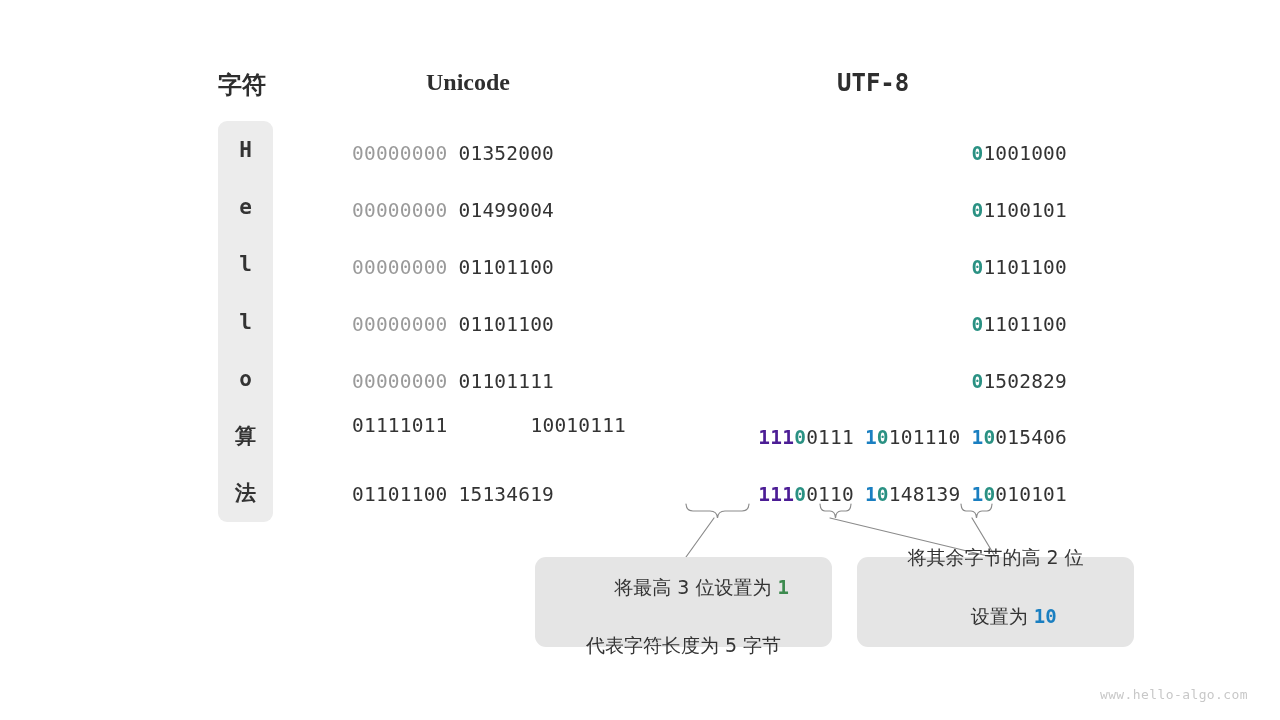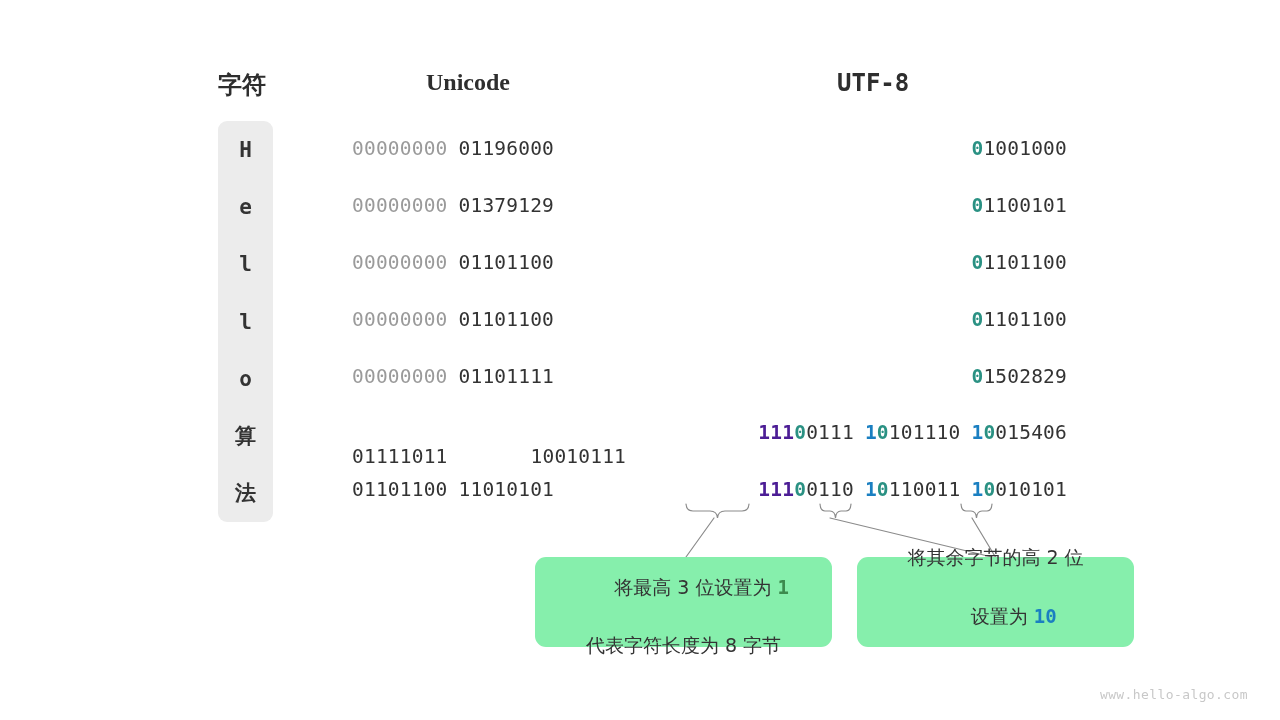--- a/index.html
+++ b/index.html
@@ -55,41 +55,41 @@
     font-weight: bold;
     font-size: 21px;
     color: #333333;
   }
 
   
   .bin-row {
     position: absolute;
     height: 28px;
     display: flex;
-    align-items: flex-start;
+    align-items: flex-end;
     font-family: "DejaVu Sans Mono", monospace;
     font-size: 19.5px;
     letter-spacing: 0.2px;
     white-space: pre;
     color: #333333;
   }
   .unicode-row { left: 352px; }
   .utf8-row    { right: 213px; justify-content: flex-end; }
 
   .b-dim   { color: #9a9a9a; }
   .b-dark  { color: #333333; }
   .b-green { color: #4c1d95; font-weight: bold; }
   .b-teal  { color: #2a9183; font-weight: bold; }
   .b-blue  { color: #1a7fc1; font-weight: bold; }
   .gap     { display: inline-block; width: 11px; }
 
   
   .callout {
     position: absolute;
-    background: #86efac;
+    background: #e5e5e5;
     border-radius: 11px;
     display: flex;
     flex-direction: column;
     align-items: center;
     justify-content: center;
     font-family: "DejaVu Sans", sans-serif;
     font-size: 19px;
     color: #333333;
     line-height: 1.55;
     text-align: center;
@@ -144,34 +144,34 @@
       <div class="char-cell" style="top: 0px;">H</div>
       <div class="char-cell" style="top: 57.3px;">e</div>
       <div class="char-cell" style="top: 114.6px;">l</div>
       <div class="char-cell" style="top: 171.9px;">l</div>
       <div class="char-cell" style="top: 229.2px;">o</div>
       <div class="char-cell" style="top: 286.5px;">算</div>
       <div class="char-cell" style="top: 343.8px;">法</div>
     </div>
 
   <div id="rows-layer">
-      <div class="bin-row unicode-row" style="top: 137px;"><span class="b-dim">00000000</span><span class="gap"></span><span class="b-dark">01196000</span></div>
+      <div class="bin-row unicode-row" style="top: 137px;"><span class="b-dim">00000000</span><span class="gap"></span><span class="b-dark">01352000</span></div>
       <div class="bin-row utf8-row" style="top: 137px;"><span class="b-teal">0</span><span class="b-dark">1001000</span></div>
-      <div class="bin-row unicode-row" style="top: 194px;"><span class="b-dim">00000000</span><span class="gap"></span><span class="b-dark">01379129</span></div>
+      <div class="bin-row unicode-row" style="top: 194px;"><span class="b-dim">00000000</span><span class="gap"></span><span class="b-dark">01499004</span></div>
       <div class="bin-row utf8-row" style="top: 194px;"><span class="b-teal">0</span><span class="b-dark">1100101</span></div>
       <div class="bin-row unicode-row" style="top: 251px;"><span class="b-dim">00000000</span><span class="gap"></span><span class="b-dark">01101100</span></div>
       <div class="bin-row utf8-row" style="top: 251px;"><span class="b-teal">0</span><span class="b-dark">1101100</span></div>
       <div class="bin-row unicode-row" style="top: 308px;"><span class="b-dim">00000000</span><span class="gap"></span><span class="b-dark">01101100</span></div>
       <div class="bin-row utf8-row" style="top: 308px;"><span class="b-teal">0</span><span class="b-dark">1101100</span></div>
       <div class="bin-row unicode-row" style="top: 365px;"><span class="b-dim">00000000</span><span class="gap"></span><span class="b-dark">01101111</span></div>
       <div class="bin-row utf8-row" style="top: 365px;"><span class="b-teal">0</span><span class="b-dark">1502829</span></div>
-      <div class="bin-row unicode-row" style="top: 445px; gap: 36px;"><span class="b-dark">01111011</span><span class="gap"></span><span class="b-dark">10010111</span></div>
+      <div class="bin-row unicode-row" style="top: 409px; gap: 36px;"><span class="b-dark">01111011</span><span class="gap"></span><span class="b-dark">10010111</span></div>
       <div class="bin-row utf8-row" style="top: 421px;"><span class="b-green">111</span><span class="b-teal">0</span><span class="b-dark">0111</span><span class="gap"></span><span class="b-blue">1</span><span class="b-teal">0</span><span class="b-dark">101110</span><span class="gap"></span><span class="b-blue">1</span><span class="b-teal">0</span><span class="b-dark">015406</span></div>
-      <div class="bin-row unicode-row" style="top: 478px;"><span class="b-dark">01101100</span><span class="gap"></span><span class="b-dark">11010101</span></div>
-      <div class="bin-row utf8-row" style="top: 478px;"><span class="b-green">111</span><span class="b-teal">0</span><span class="b-dark">0110</span><span class="gap"></span><span class="b-blue">1</span><span class="b-teal">0</span><span class="b-dark">110011</span><span class="gap"></span><span class="b-blue">1</span><span class="b-teal">0</span><span class="b-dark">010101</span></div>
+      <div class="bin-row unicode-row" style="top: 478px;"><span class="b-dark">01101100</span><span class="gap"></span><span class="b-dark">15134619</span></div>
+      <div class="bin-row utf8-row" style="top: 478px;"><span class="b-green">111</span><span class="b-teal">0</span><span class="b-dark">0110</span><span class="gap"></span><span class="b-blue">1</span><span class="b-teal">0</span><span class="b-dark">148139</span><span class="gap"></span><span class="b-blue">1</span><span class="b-teal">0</span><span class="b-dark">010101</span></div>
     </div>
 
   <svg id="connectors" viewBox="0 0 1280 720" xmlns="http://www.w3.org/2000/svg">
     <g fill="none" stroke="#8b8b8b" stroke-width="1.2" stroke-linecap="round">
 
       <path d="M 686 504 q 0.5 7 7 7 l 17 0 q 7 0 7.5 7 q 0.5 -7 7.5 -7 l 17 0 q 6.5 0 7 -7"></path>
 
       <path d="M 714 518 L 686 557"></path>
 
       <path d="M 820 504 q 0.5 7 5 7 l 5 0 q 5 0 5.5 7 q 0.5 -7 5.5 -7 l 5 0 q 4.5 0 5 -7"></path>
@@ -180,21 +180,21 @@
 
       <path d="M 830 518 L 996 558"></path>
       <path d="M 972 518 L 996 558"></path>
     </g>
   </svg>
 
   <div class="callout" id="callout-prefix">
     <div class="line">
       <span>将最高 3 位设置为 </span><span class="em-green">1</span>
     </div>
-    <div class="line">代表字符长度为 8 字节</div>
+    <div class="line">代表字符长度为 5 字节</div>
   </div>
 
   <div class="callout" id="callout-continuation">
     <div class="line">将其余字节的高 2 位</div>
     <div class="line">
       <span>设置为 </span><span class="em-blue">10</span>
     </div>
   </div>
 
   <div id="watermark">www.hello-algo.com</div>

